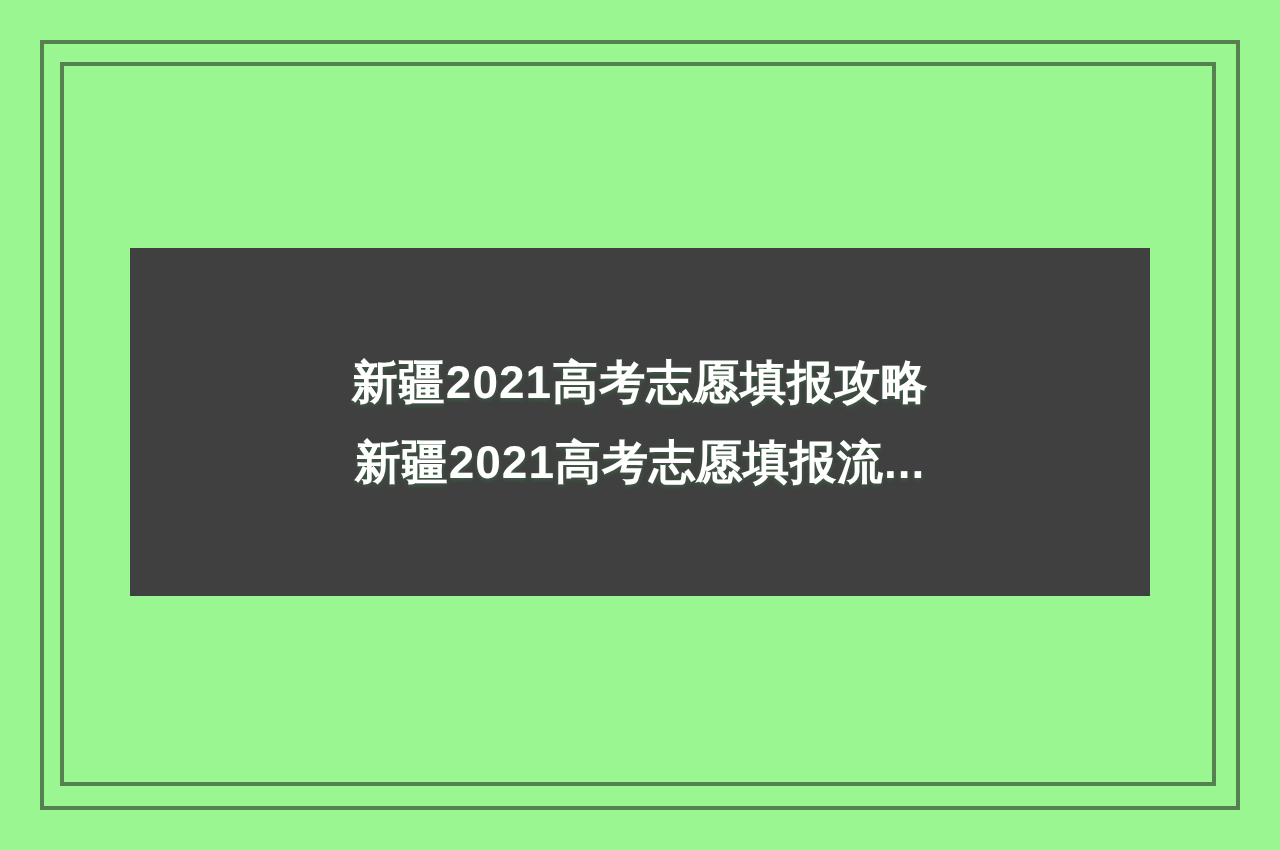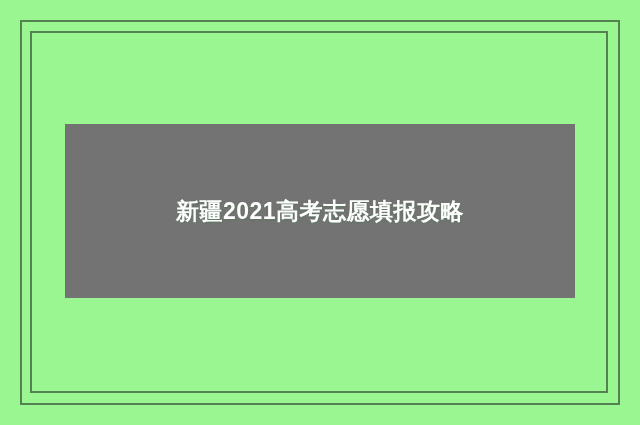--- a/index.html
+++ b/index.html
@@ -46,21 +46,21 @@
     border: 2px solid #55804f;
   }
 
   
   .caption-panel {
     position: absolute;
     left: 65px;
     top: 124px;
     width: 510px;
     height: 174px;
-    background: #737373;
+    background: #404040;
     display: flex;
     flex-direction: column;
     align-items: center;
     justify-content: center;
     box-sizing: border-box;
   }
 
   .caption-line {
     color: #ffffff;
     font-size: 23px;
@@ -82,15 +82,16 @@
 <body>
 
 <div class="canvas">
 
   <div class="frame frame-outer"></div>
 
   <div class="frame frame-inner"></div>
 
   <div class="caption-panel">
     <div class="caption-line">新疆2021高考志愿填报攻略</div>
+    <div class="caption-line secondary">新疆2021高考志愿填报流...</div>
   </div>
 
 </div>
 
 </body></html>

